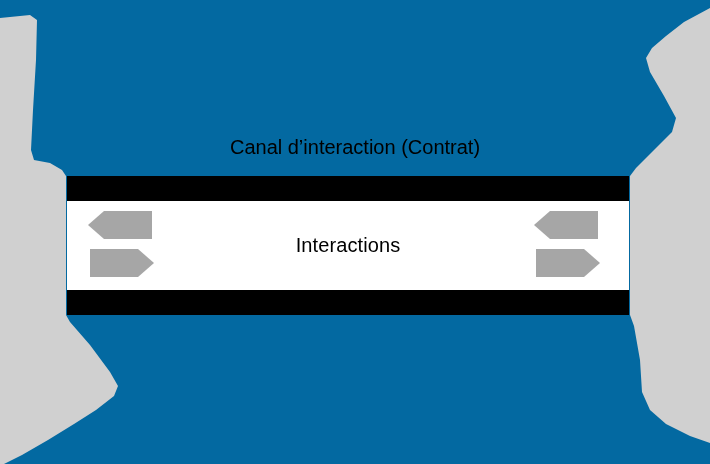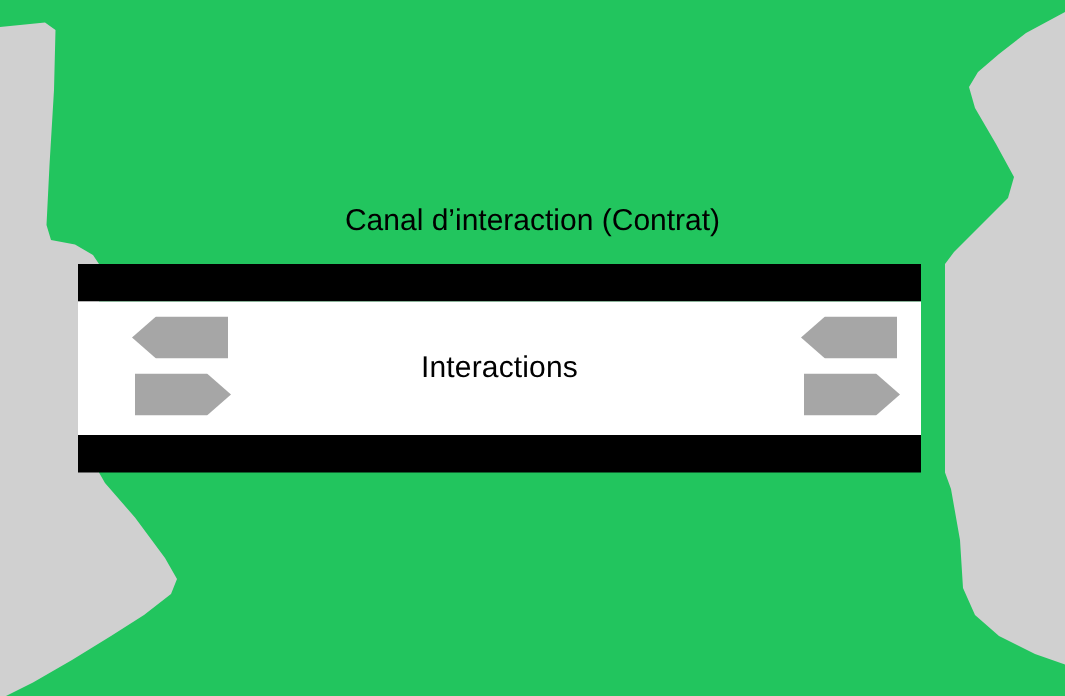--- a/index.html
+++ b/index.html
@@ -8,37 +8,37 @@
     padding: 0;
     background: #ffffff;
   }
   body {
     font-family: "Liberation Sans", sans-serif;
   }
   #canvas {
     position: relative;
     width: 710px;
     height: 464px;
-    background: #22c55e;
+    background: #0369a1;
     overflow: hidden;
     text-decoration: underline;
   }
   
   .silhouette-layer {
     position: absolute;
     left: 0;
     top: 0;
     width: 710px;
     height: 464px;
     pointer-events: none;
   }
   
   .channel {
     position: absolute;
-    left: 52px;
+    left: 67px;
     top: 176px;
     width: 632px;
     height: 139px;
   }
   .channel-bar {
     position: absolute;
     left: 0;
     width: 562px;
     height: 25px;
     background: #000000;

